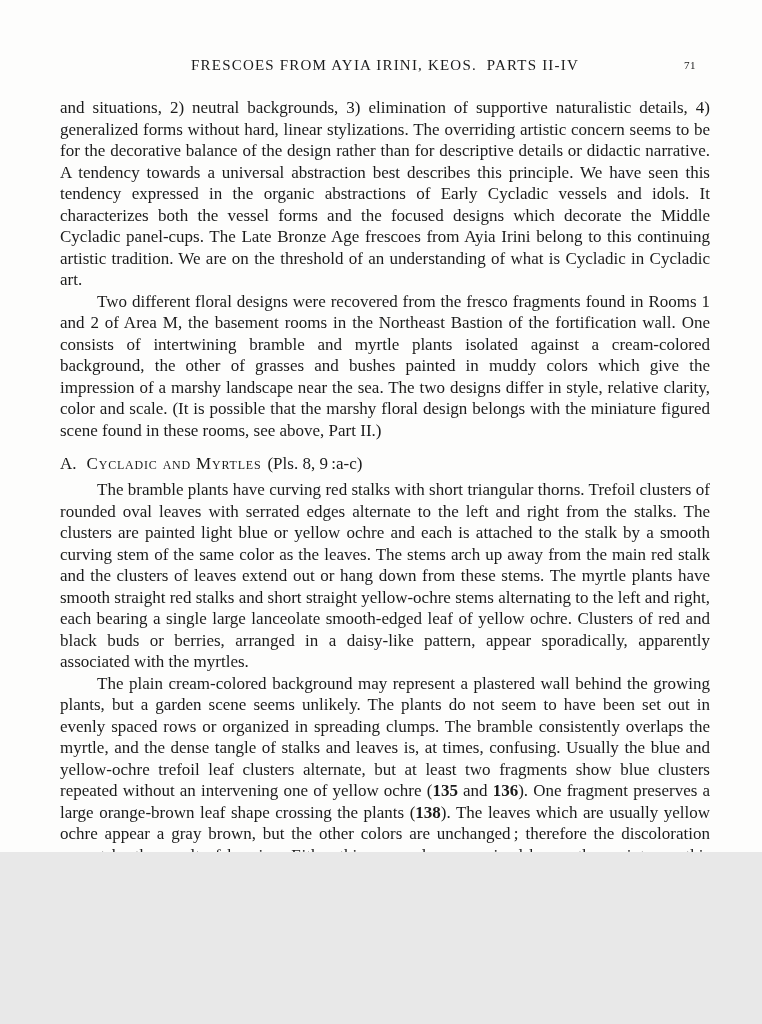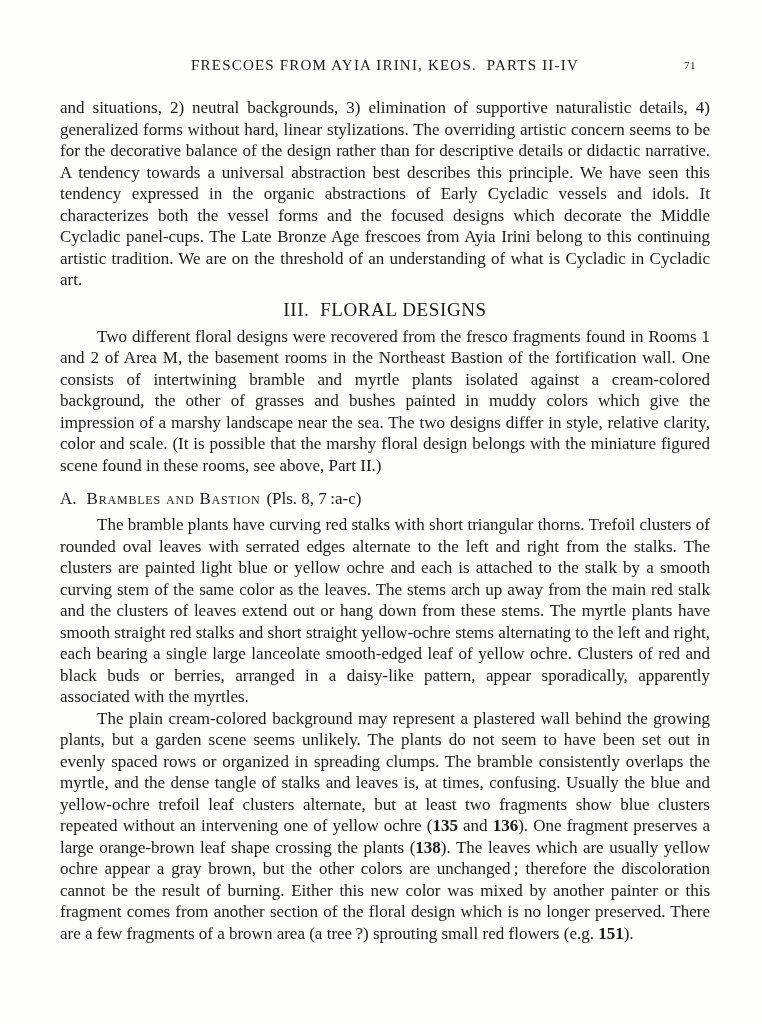--- a/index.html
+++ b/index.html
@@ -3,21 +3,21 @@
 <meta charset="utf-8">
 <style>
   html, body {
     margin: 0;
     padding: 0;
     background: #e8e8e8;
   }
   .page {
     position: relative;
     width: 762px;
-    height: 1024px;
+    height: 852px;
     margin: 0 auto;
     background: #fdfdfc;
     color: #1b1b1b;
     font-family: "Liberation Serif", "DejaVu Serif", serif;
     overflow: hidden;
   }
   .column {
     position: absolute;
     left: 60px;
     top: 55px;
@@ -85,20 +85,19 @@
 <body>
 
 <div class="page">
   <div class="column">
     <header class="running-head">
       <div class="head-title">FRESCOES FROM AYIA IRINI, KEOS.&nbsp; PARTS II-IV</div>
       <div class="page-number">71</div>
     </header>
     <main class="document-body">
         <p class="para"><span>and situations, 2) neutral backgrounds, 3) elimination of supportive naturalistic details, 4) generalized forms without hard, linear stylizations. The overriding artistic concern seems to be for the decorative balance of the design rather than for descriptive details or didactic narrative. A tendency towards a universal abstraction best describes this principle. We have seen this tendency expressed in the organic abstractions of Early Cycladic vessels and idols. It characterizes both the vessel forms and the focused designs which decorate the Middle Cycladic panel-cups. The Late Bronze Age frescoes from Ayia Irini belong to this continuing artistic tradition. We are on the threshold of an understanding of what is Cycladic in Cycladic art.</span></p>
-        <h2 class="section-heading">III.&nbsp; FLORAL DESIGNS</h2>
         <p class="para indent"><span>Two different floral designs were recovered from the fresco fragments found in Rooms 1 and 2 of Area M, the basement rooms in the Northeast Bastion of the fortification wall. One consists of intertwining bramble and myrtle plants isolated against a cream-colored background, the other of grasses and bushes painted in muddy colors which give the impression of a marshy landscape near the sea. The two designs differ in style, relative clarity, color and scale. (It is possible that the marshy floral design belongs with the miniature figured scene found in these rooms, see above, Part II.)</span></p>
-        <h3 class="subsection-heading"><span class="sub-prefix">A.</span><span class="sub-title">Brambles and Bastion</span><span class="sub-suffix">(Pls. 8, 7 :a-c)</span></h3>
+        <h3 class="subsection-heading"><span class="sub-prefix">A.</span><span class="sub-title">Cycladic and Myrtles</span><span class="sub-suffix">(Pls. 8, 9 :a-c)</span></h3>
         <p class="para indent"><span>The bramble plants have curving red stalks with short triangular thorns. Trefoil clusters of rounded oval leaves with serrated edges alternate to the left and right from the stalks. The clusters are painted light blue or yellow ochre and each is attached to the stalk by a smooth curving stem of the same color as the leaves. The stems arch up away from the main red stalk and the clusters of leaves extend out or hang down from these stems. The myrtle plants have smooth straight red stalks and short straight yellow-ochre stems alternating to the left and right, each bearing a single large lanceolate smooth-edged leaf of yellow ochre. Clusters of red and black buds or berries, arranged in a daisy-like pattern, appear sporadically, apparently associated with the myrtles.</span></p>
         <p class="para indent"><span>The plain cream-colored background may represent a plastered wall behind the growing plants, but a garden scene seems unlikely. The plants do not seem to have been set out in evenly spaced rows or organized in spreading clumps. The bramble consistently overlaps the myrtle, and the dense tangle of stalks and leaves is, at times, confusing. Usually the blue and yellow-ochre trefoil leaf clusters alternate, but at least two fragments show blue clusters repeated without an intervening one of yellow ochre (</span><span class="bold">135</span><span> and </span><span class="bold">136</span><span>). One fragment preserves a large orange-brown leaf shape crossing the plants (</span><span class="bold">138</span><span>). The leaves which are usually yellow ochre appear a gray brown, but the other colors are unchanged ; therefore the discoloration cannot be the result of burning. Either this new color was mixed by another painter or this fragment comes from another section of the floral design which is no longer preserved. There are a few fragments of a brown area (a tree ?) sprouting small red flowers (e.g. </span><span class="bold">151</span><span>).</span></p>
       </main>
   </div>
 </div>
 
 </body></html>

